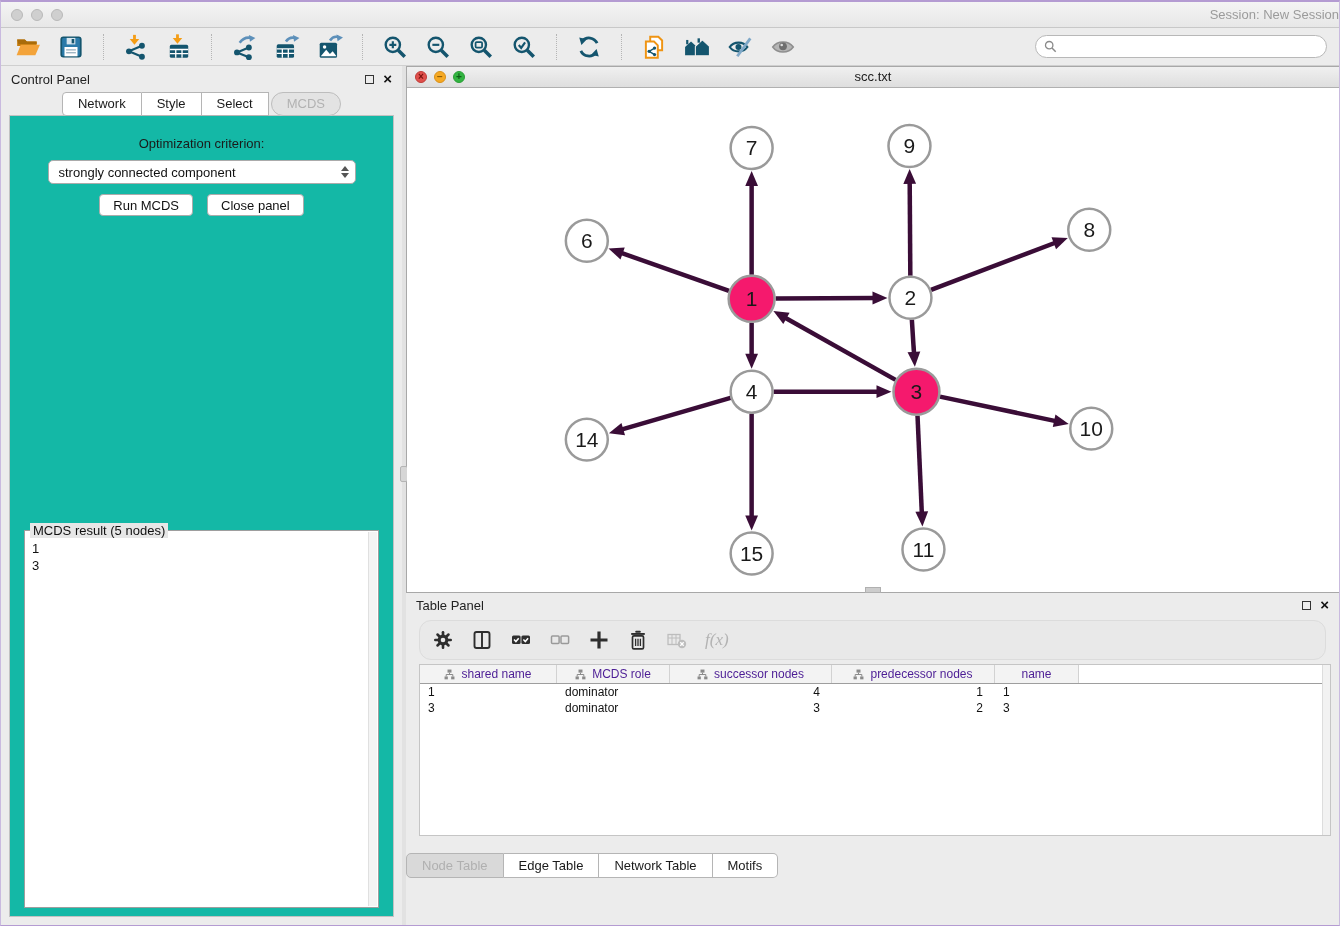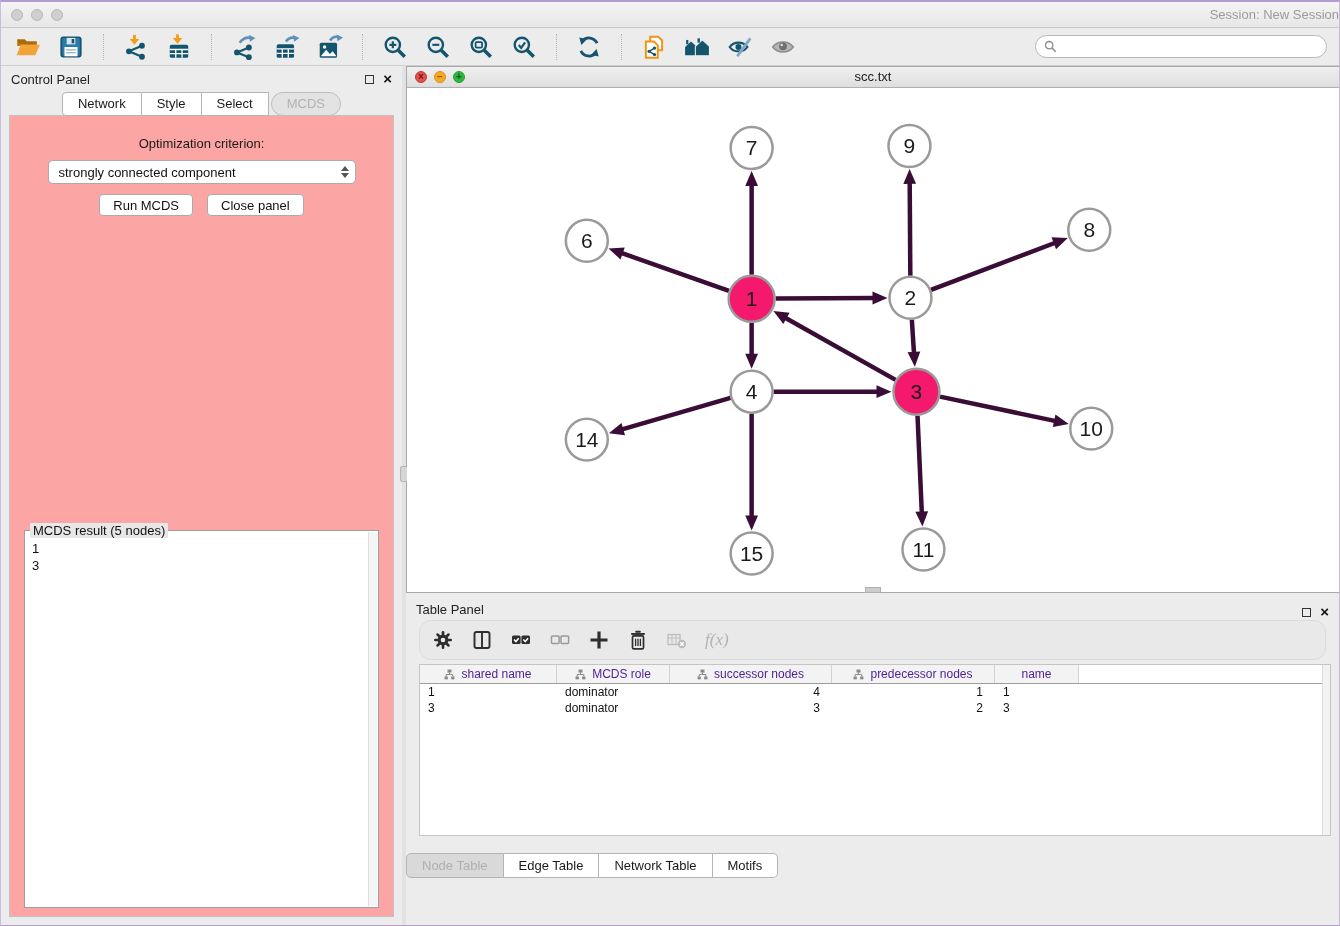--- a/index.html
+++ b/index.html
@@ -28,21 +28,21 @@
   .cpanel { width:401px; display:flex; flex-direction:column; background:#ececec; }
   .phead { height:26px; display:flex; align-items:center; padding:0 10px; font-size:13px; color:#222; }
   .phead .spacer { flex:1; }
   .wctrl { display:flex; align-items:center; gap:9px; }
   .float-ico { width:9px; height:9px; border:1.4px solid #333; display:inline-block; }
   .close-ico { font-size:15px; font-weight:bold; color:#111; line-height:10px; }
   .cp-tabs { display:flex; justify-content:center; height:24px; margin-bottom:-1px; z-index:2; }
   .cptab { background:#fff; border:1px solid #b5b5b5; border-left:none; padding:3px 15px; font-size:13px; color:#1a1a1a; cursor:default; }
   .cptab:first-child { border-left:1px solid #b5b5b5; border-radius:4px 0 0 4px; }
   .cptab.active { background:#e3e3e3; color:#b2b2b2; border-radius:12px; border:1px solid #bdbdbd; margin-left:2px; }
-  .cpbody { flex:1; margin:0 8px 8px 8px; border:1px solid #c2c2c2; background:#fca5a5; display:flex; flex-direction:column; padding-top:20px; min-height:0; }
+  .cpbody { flex:1; margin:0 8px 8px 8px; border:1px solid #c2c2c2; background:#14b8a6; display:flex; flex-direction:column; padding-top:20px; min-height:0; }
   .optlabel { text-align:center; font-size:13px; color:#1a1a1a; margin-bottom:9px; }
   .dropdown { width:308px; height:24px; margin:0 auto; background:#fff; border:1px solid #ababab; border-radius:5px; display:flex; align-items:center; padding:0 4px 0 10px; }
   .ddtext { flex:1; font-size:13px; color:#111; }
   .stepper { display:flex; flex-direction:column; align-items:center; gap:2px; padding-right:2px; }
   .stepper i { width:0; height:0; border-left:4px solid transparent; border-right:4px solid transparent; display:block; }
   .stepper .up { border-bottom:5px solid #555; }
   .stepper .dn { border-top:5px solid #555; }
   .btnrow { display:flex; justify-content:center; gap:14px; margin-top:10px; }
   .btn { background:#fff; border:1px solid #ababab; border-radius:4px; font-size:13px; color:#111; padding:3px 13px; height:22px; line-height:15px; }
   .rfieldset { margin:auto 14px 8px 14px; height:378px; border:1px solid #9e9e9e; background:#fff; position:relative; }
@@ -64,21 +64,21 @@
   .nlight.red { background:#e0504c; border:1px solid #bf3c38; color:#7a100d; }
   .nlight.yellow { background:#f6a923; border:1px solid #d8901a; color:#8a5a05; }
   .nlight.green { background:#32b441; border:1px solid #2a9e37; color:#0d5c16; }
   .nettitle { font-size:13px; color:#1a1a1a; }
   .netcanvas { flex:1; position:relative; background:#fff; }
   .netcanvas svg { display:block; width:100%; height:100%; }
   .canvas-handle { position:absolute; bottom:-1px; left:50%; margin-left:-8px; width:16px; height:6px; background:#cccccc; border:1px solid #b0b0b0; }
 
   
   .tpanel { flex:1; display:flex; flex-direction:column; background:#ececec; min-height:0; }
-  .tpanel .phead { height:24px;align-items:flex-end; }
+  .tpanel .phead { height:24px; }
   .tp-toolbar { height:40px; margin:3px 13px 4px 13px; background:#e9e9e9; border:1px solid #dcdcdc; border-radius:12px; display:flex; align-items:center; gap:17px; padding:0 12px; }
   .ticon { width:22px; height:22px; display:flex; align-items:center; justify-content:center; }
   .ticon svg { width:20px; height:20px; display:block; }
   .fx { font-family:"Liberation Serif",serif; font-style:italic; font-size:17px; color:#b3b3b3; }
   .tp-tablewrap { margin:0 8px 0 13px; background:#fff; border:1px solid #c5c5c5; height:172px; position:relative; overflow:hidden; }
   .thead-row { display:flex; height:19px; border-bottom:1px solid #9e9e9e; }
   .th-cell { background:#f3f3f3; border-right:1px solid #d2d2d2; display:flex; align-items:center; justify-content:center; gap:6px; font-size:12px; color:#4c1d95; }
   .th-cell svg { width:11px; height:11px; }
   .trow { display:flex; height:16px; }
   .td-cell { font-size:12px; color:#111; padding:1px 0; }

